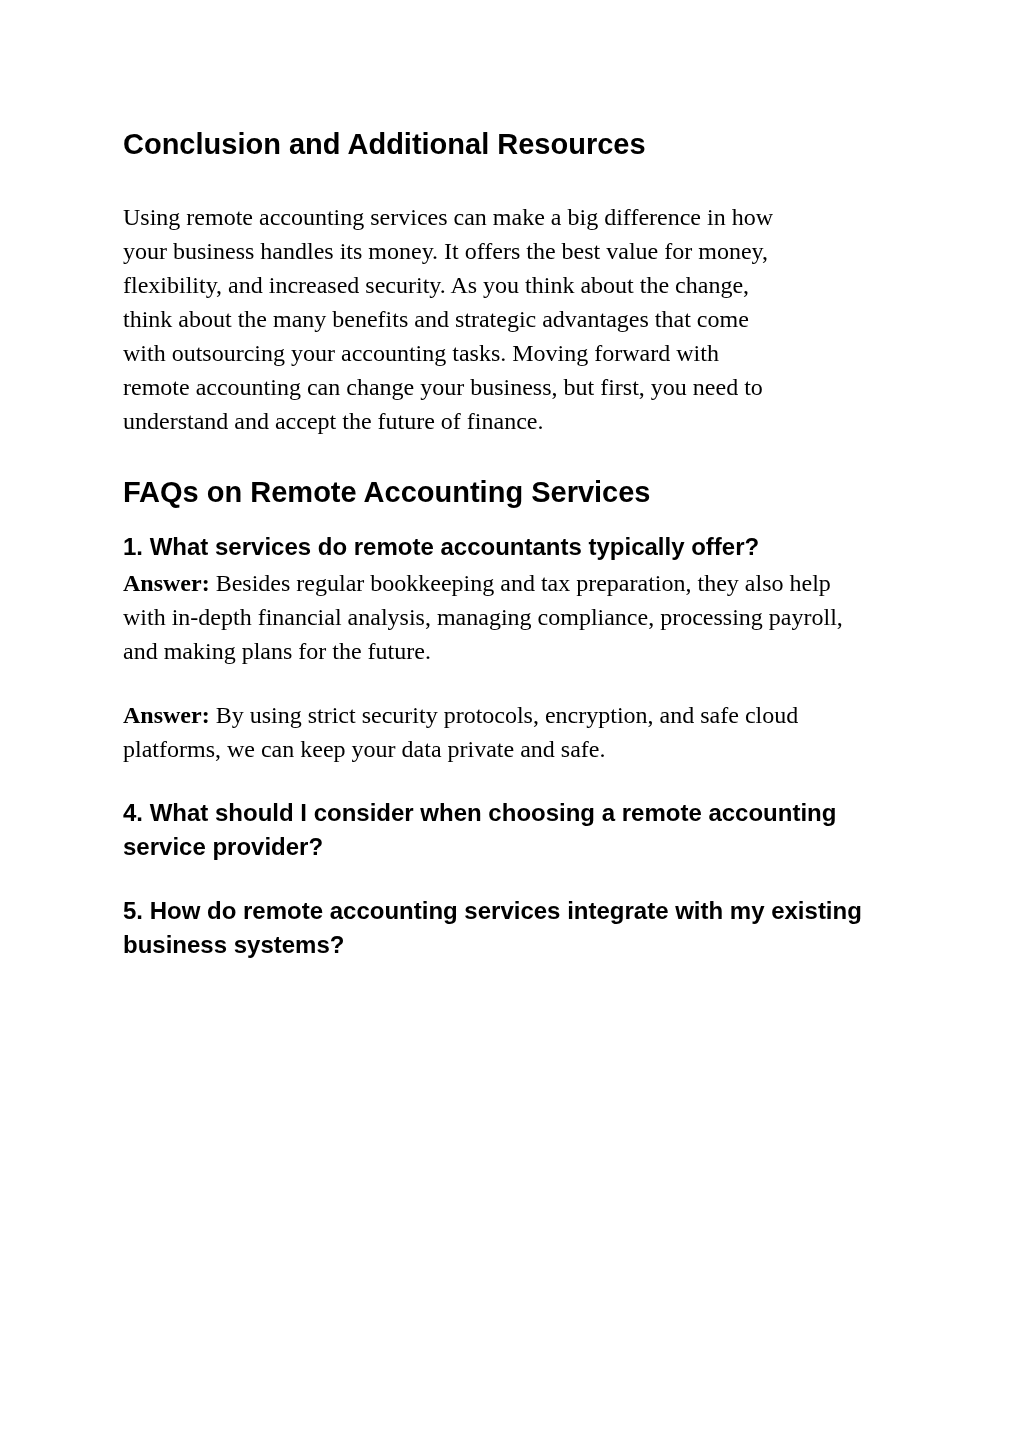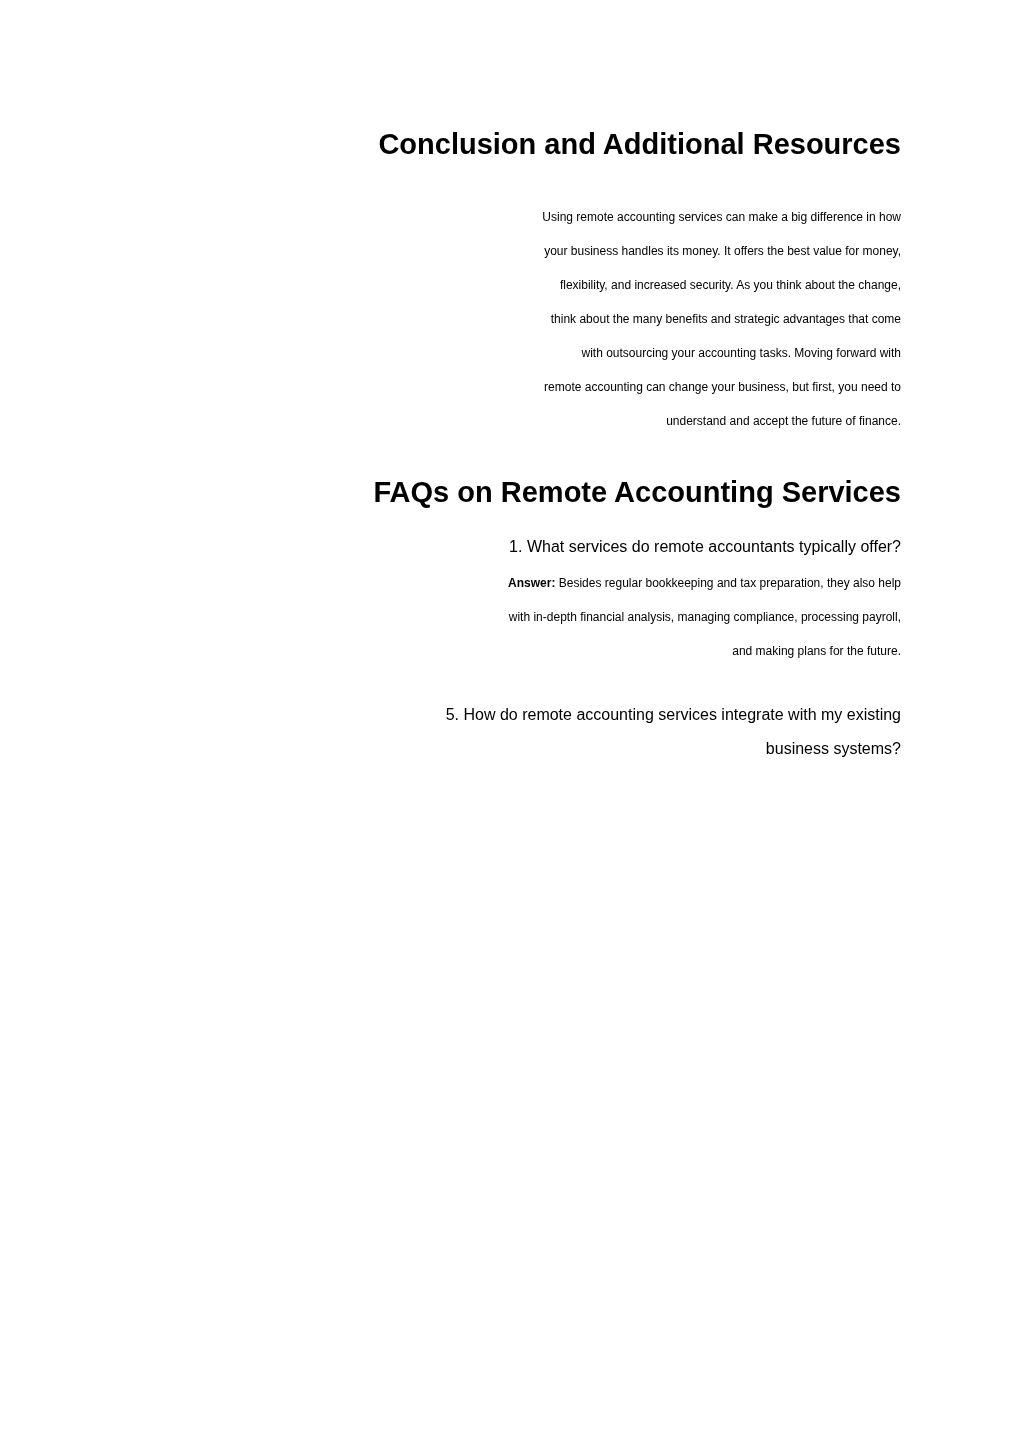--- a/index.html
+++ b/index.html
@@ -9,47 +9,47 @@
   }
   .page {
     width: 1024px;
     height: 1446px;
     box-sizing: border-box;
     background: #ffffff;
     padding: 126px 123px 0 123px;
     font-family: "Liberation Sans", sans-serif;
     color: #000000;
     overflow: hidden;
-    text-align: right;
   }
   .heading {
     font-size: 29px;
     line-height: 36px;
     font-weight: 700;
     margin: 0 0 38px 0;
   }
   .faq-heading {
     margin-bottom: 20px;
   }
   .body-text {
-    font-size: 12px;
+    font-size: 24px;
     line-height: 34px;
     margin: 0;
     white-space: pre-line;
+    font-family: Liberation Serif, serif;
   }
   .intro {
     margin-bottom: 36px;
   }
   .faq-item {
     margin-bottom: 30px;
   }
   .question {
-    font-size: 16px;
+    font-size: 24px;
     line-height: 34px;
-    font-weight: 400;
+    font-weight: 700;
     margin: 0 0 2px 0;
     white-space: pre-line;
   }
   .answer {
     margin: 0;
   }
   .answer-label {
     font-weight: 700;
     margin-top: 28px;
   }
@@ -72,26 +72,30 @@
   <h2 class="heading faq-heading">FAQs on Remote Accounting Services</h2>
 
   <section class="faq-item">
     <h3 class="question">1. What services do remote accountants typically offer?</h3>
     <p class="body-text answer"><strong class="answer-label">Answer:</strong><span> Besides regular bookkeeping and tax preparation, they also help
 with in-depth financial analysis, managing compliance, processing payroll,
 and making plans for the future.</span></p>
   </section>
 
   <section class="faq-item">
+    <p class="body-text answer"><strong class="answer-label">Answer:</strong><span> By using strict security protocols, encryption, and safe cloud
+platforms, we can keep your data private and safe.</span></p>
   </section>
 
   <section class="faq-item">
   </section>
 
   <section class="faq-item">
+    <h3 class="question">4. What should I consider when choosing a remote accounting
+service provider?</h3>
   </section>
 
   <section class="faq-item">
     <h3 class="question">5. How do remote accounting services integrate with my existing
 business systems?</h3>
   </section>
 
 </div>
 
 </body></html>

